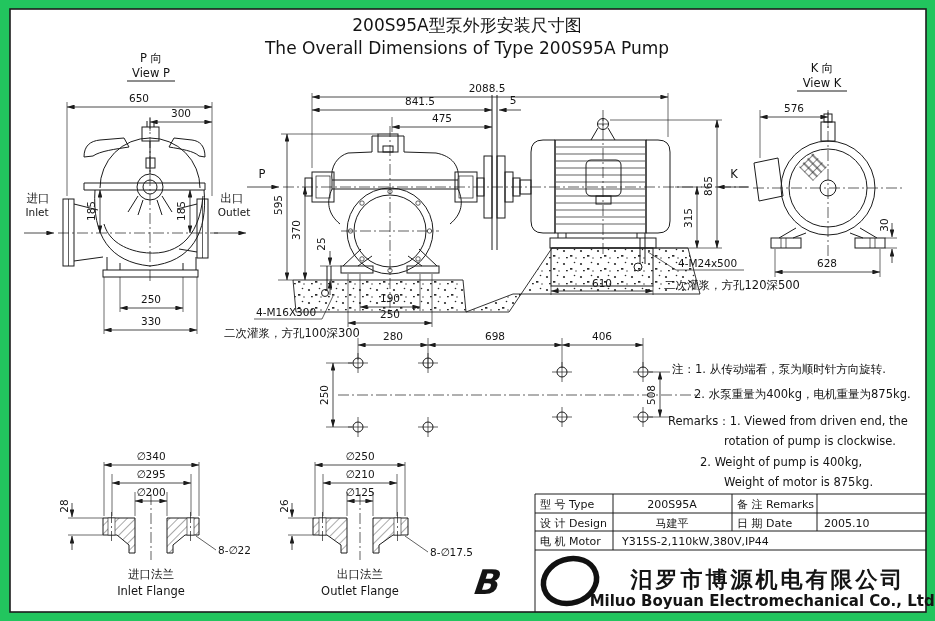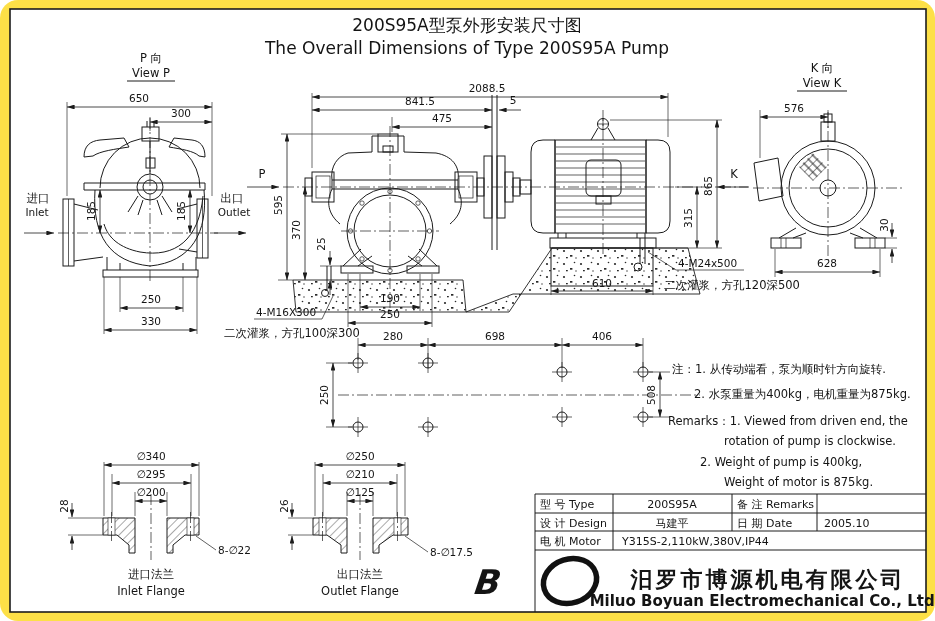--- a/index.html
+++ b/index.html
@@ -1,16 +1,16 @@
 <!DOCTYPE html>
 <html><head>
 <meta charset="utf-8">
 <style>
   html,body{margin:0;padding:0;background:#fff;}
-  .page{position:relative;width:935px;height:621px;background:#fde047;font-family:"DejaVu Sans",sans-serif;border-radius:18px;}
+  .page{position:relative;width:935px;height:621px;background:#22c55e;font-family:"DejaVu Sans",sans-serif;}
   svg{display:block;}
   .ln{stroke:#1c1c1c;stroke-width:1;fill:none;}
   .lt{stroke:#1c1c1c;stroke-width:.7;fill:none;}
   .cl{stroke:#1c1c1c;stroke-width:.7;fill:none;stroke-dasharray:11 3 2 3;}
   .dim{stroke:#1c1c1c;stroke-width:.8;fill:none;marker-start:url(#ar);marker-end:url(#ar);}
   .dime{stroke:#1c1c1c;stroke-width:.8;fill:none;marker-end:url(#ar);}
   .ext{stroke:#1c1c1c;stroke-width:.65;fill:none;}
   text{fill:#141414;font-family:"DejaVu Sans",sans-serif;}
   .t{font-size:10.5px;text-anchor:middle;}
   .tl{font-size:10.5px;text-anchor:start;}

